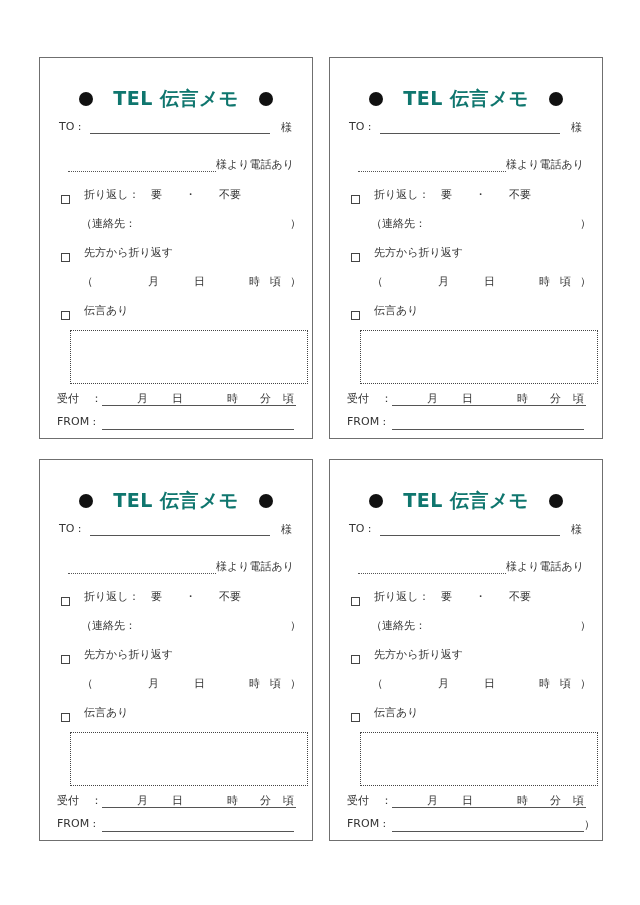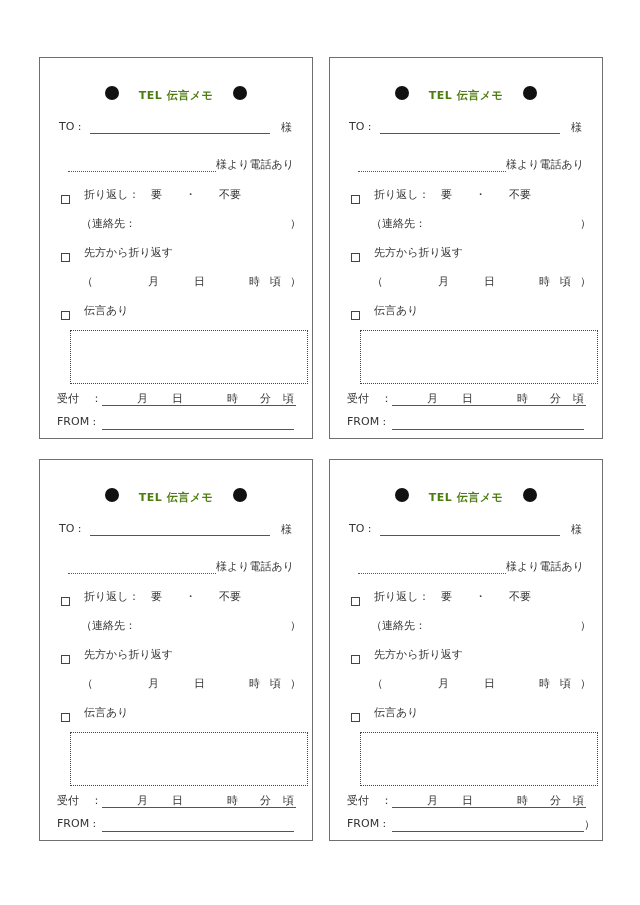--- a/index.html
+++ b/index.html
@@ -7,21 +7,21 @@
       width:640px; height:905px; background:#ffffff; position:relative; overflow:hidden;
       font-family: "DejaVu Sans", "Liberation Sans", sans-serif; color:#333;
     }
     .card {
       position:absolute; width:274px; height:382px;
       border:1px solid #6f6f6f; box-sizing:border-box; background:#fff;
     }
     .abs { position:absolute; white-space:nowrap; }
     .title {
       left:0; width:100%; top:28px; text-align:center;
-      font-weight:bold; font-size:11px; color:#4d7c0f; letter-spacing:0.5px;
+      font-weight:bold; font-size:19px; color:#0f766e; letter-spacing:0.5px;
     }
     .dot { display:inline-block; width:14px; height:14px; border-radius:50%; background:#111; vertical-align:-1px; }
     .dot.l { margin-right:20px; }
     .dot.r { margin-left:20px; }
     .lbl { font-size:11px; color:#333; }
     .line { position:absolute; border-bottom:1px solid #555; height:0; }
     .dotline { position:absolute; border-bottom:1px dotted #555; height:0; }
     .cb {
       display:inline-block; width:9px; height:9px; border:1px solid #444; box-sizing:border-box; background:#fff;
     }

